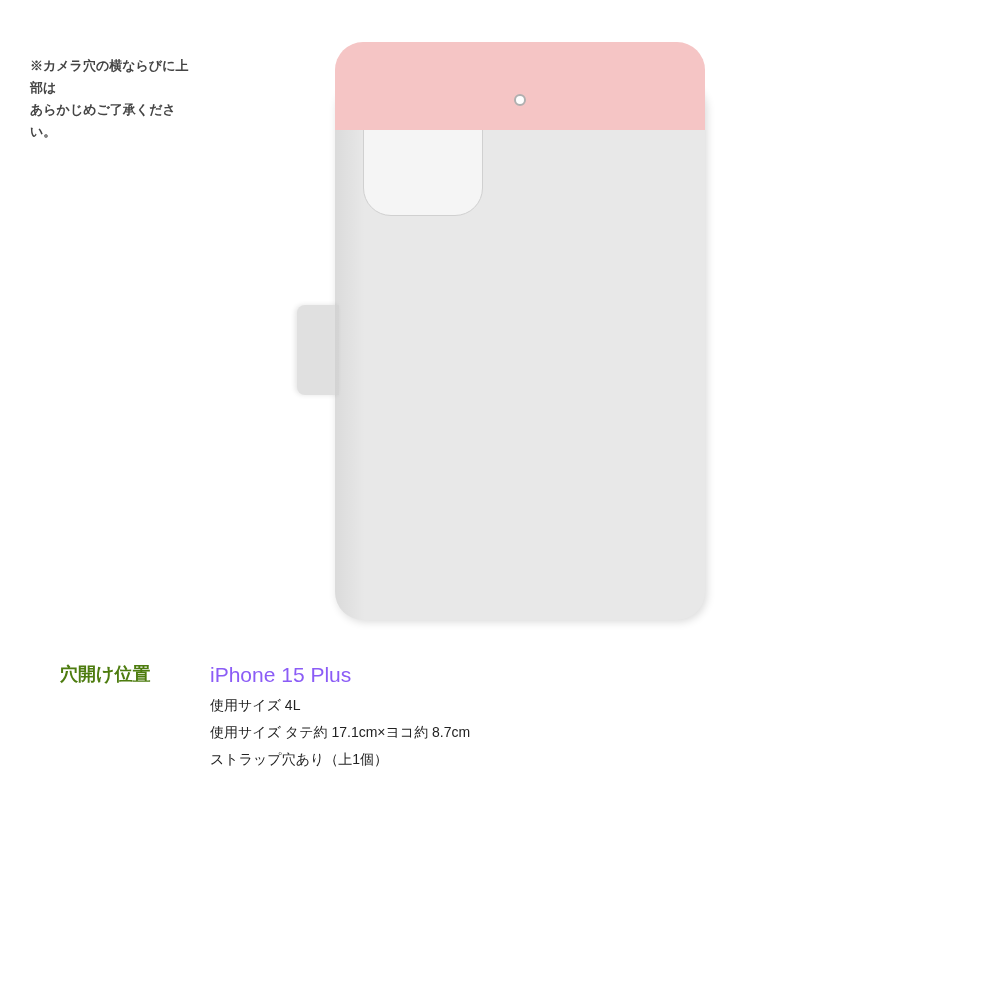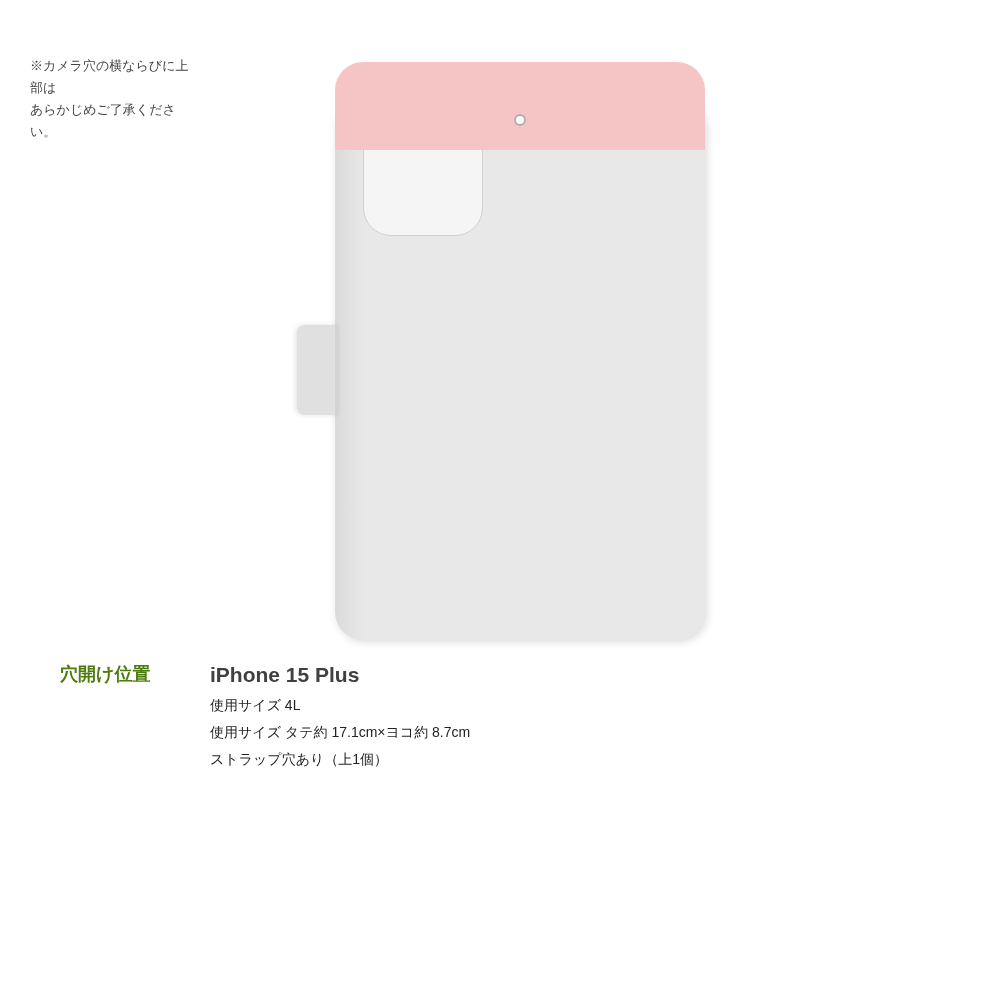--- a/index.html
+++ b/index.html
@@ -25,22 +25,23 @@
       flex-direction: column;
       align-items: center;
     }
 
     
     .case-illustration {
       position: relative;
       width: 100%;
       flex: 0 0 640px;
       display: flex;
-      align-items: flex-end;
+      align-items: center;
       justify-content: center;
+      font-weight: bold;
     }
 
     
     .case-body {
       position: relative;
       width: 370px;
       height: 540px;
       background: #e8e8e8;
       border-radius: 28px;
       box-shadow: 2px 2px 8px rgba(0,0,0,0.15);
@@ -159,22 +160,22 @@
     }
 
     .info-line {
       font-size: 14px;
       color: #222222;
       line-height: 1.5;
     }
 
     .info-line-bold {
       font-size: 21px;
-      font-weight: bold;
-      color: #404040;
+      font-weight: normal;
+      color: #8b5cf6;
       line-height: 1.4;
     }
   </style>
 </head>
 <body>
 
 <div class="page-container">
 
   <div class="case-illustration">
 

